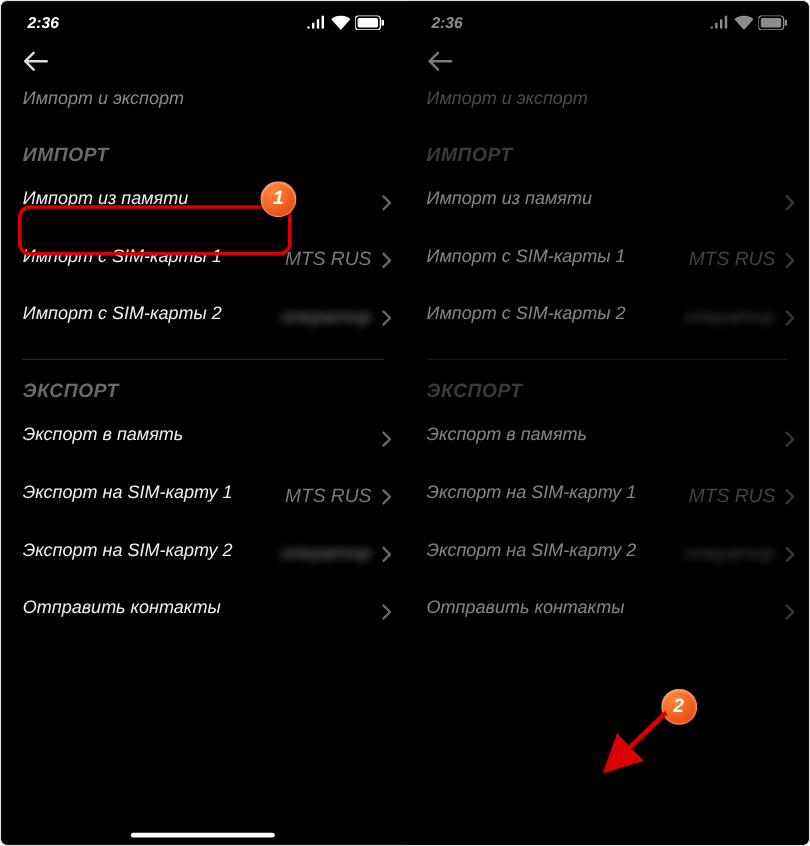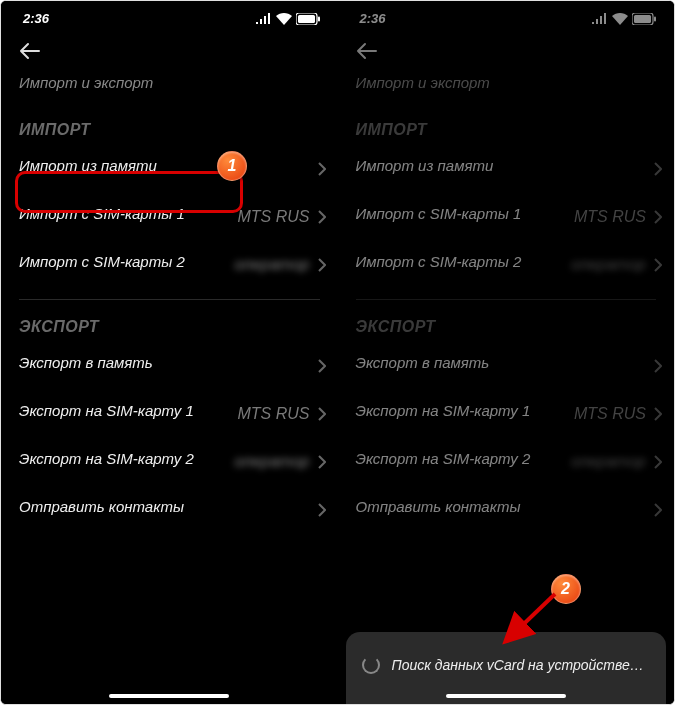--- a/index.html
+++ b/index.html
@@ -353,25 +353,20 @@
       <span class="row-label">Отправить контакты</span>
       <span class="row-right">
           <svg class="chev" width="8" height="14" viewBox="0 0 8 14">
             <path stroke="#666" stroke-width="2" fill="none" d="M1 1l6 6-6 6"></path>
           </svg>
         </span>
     </div>
 
     <div class="overlay-dim"></div>
 
-    <div class="toast">
-      <span class="spinner"></span>
-      <span>Поиск данных vCard на устройстве…</span>
-      <div class="homebar" style="bottom:6px;"></div>
-    </div>
 
     <div class="badge" style="left:213px; top:573px;">2</div>
     <svg class="arrow" style="left:162px; top:590px;" width="60" height="55" viewBox="0 0 60 55">
       <defs>
           <marker id="ah" markerWidth="8" markerHeight="8" refX="6" refY="4" orient="auto">
             <path d="M0 0L8 4L0 8z" fill="#d80000"></path>
           </marker>
         </defs>
       <line x1="55" y1="3" x2="8" y2="48" stroke="#d80000" stroke-width="4" marker-end="url(#ah)"></line>
     </svg>

